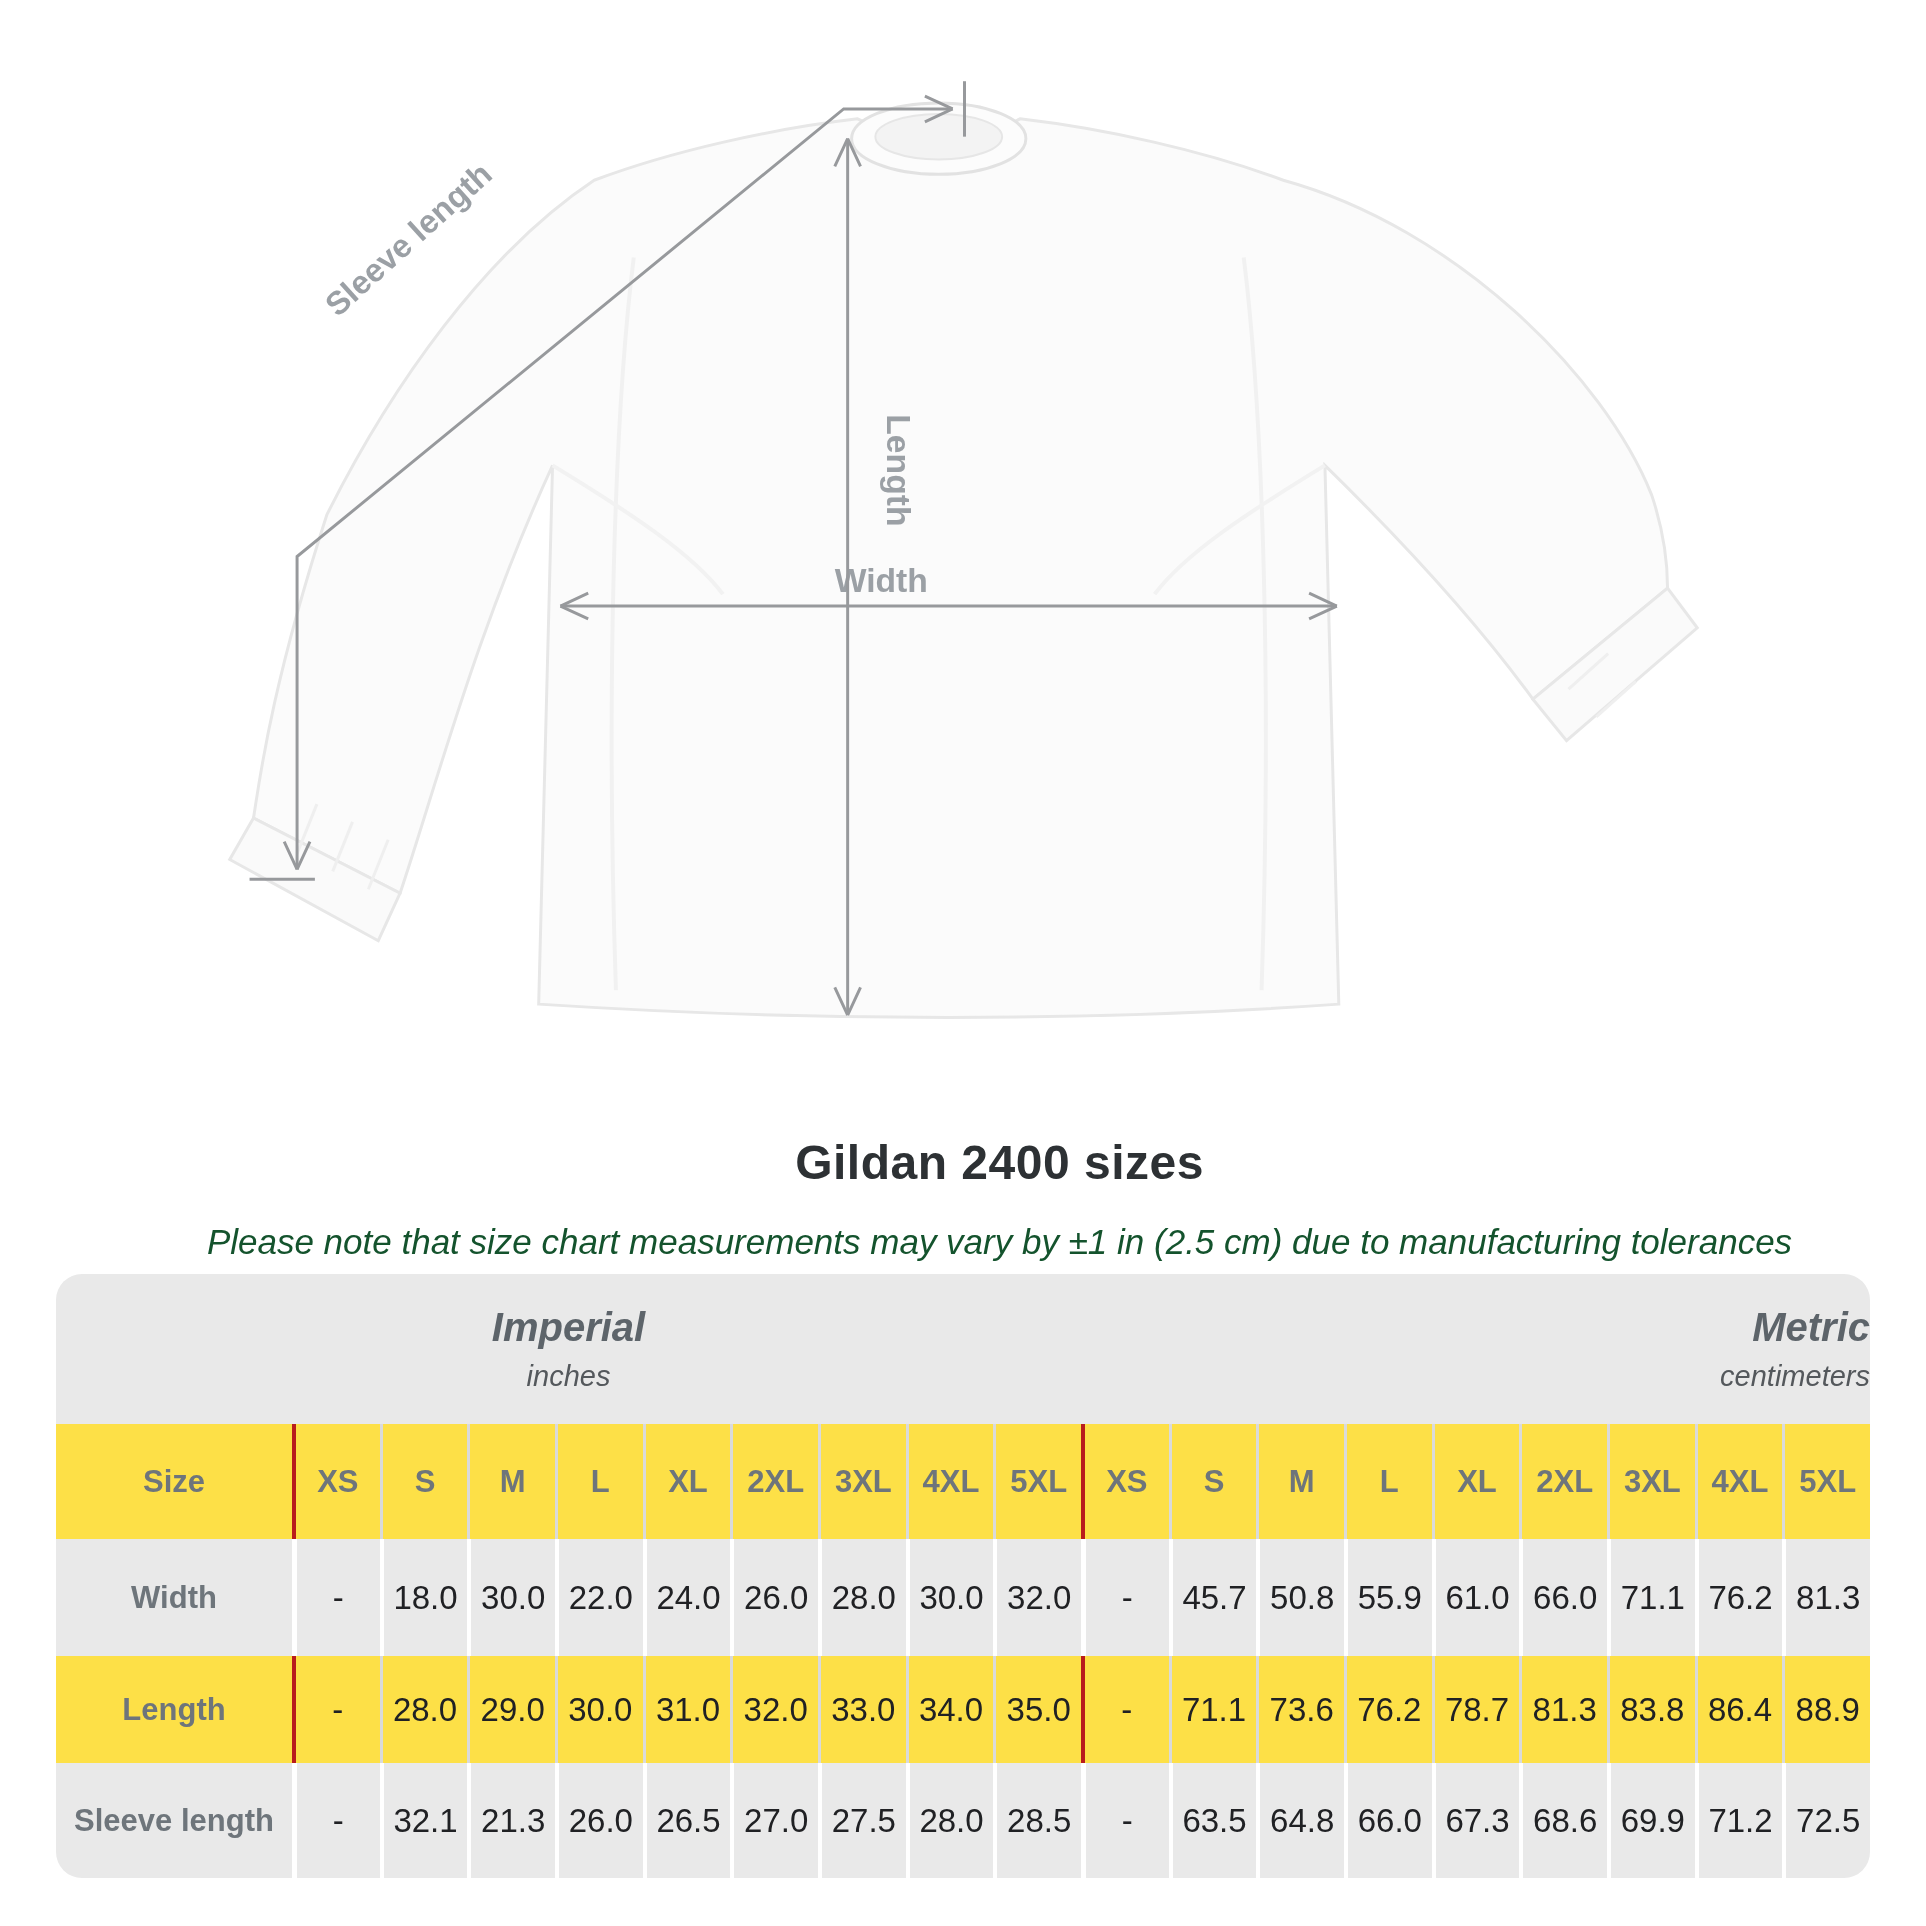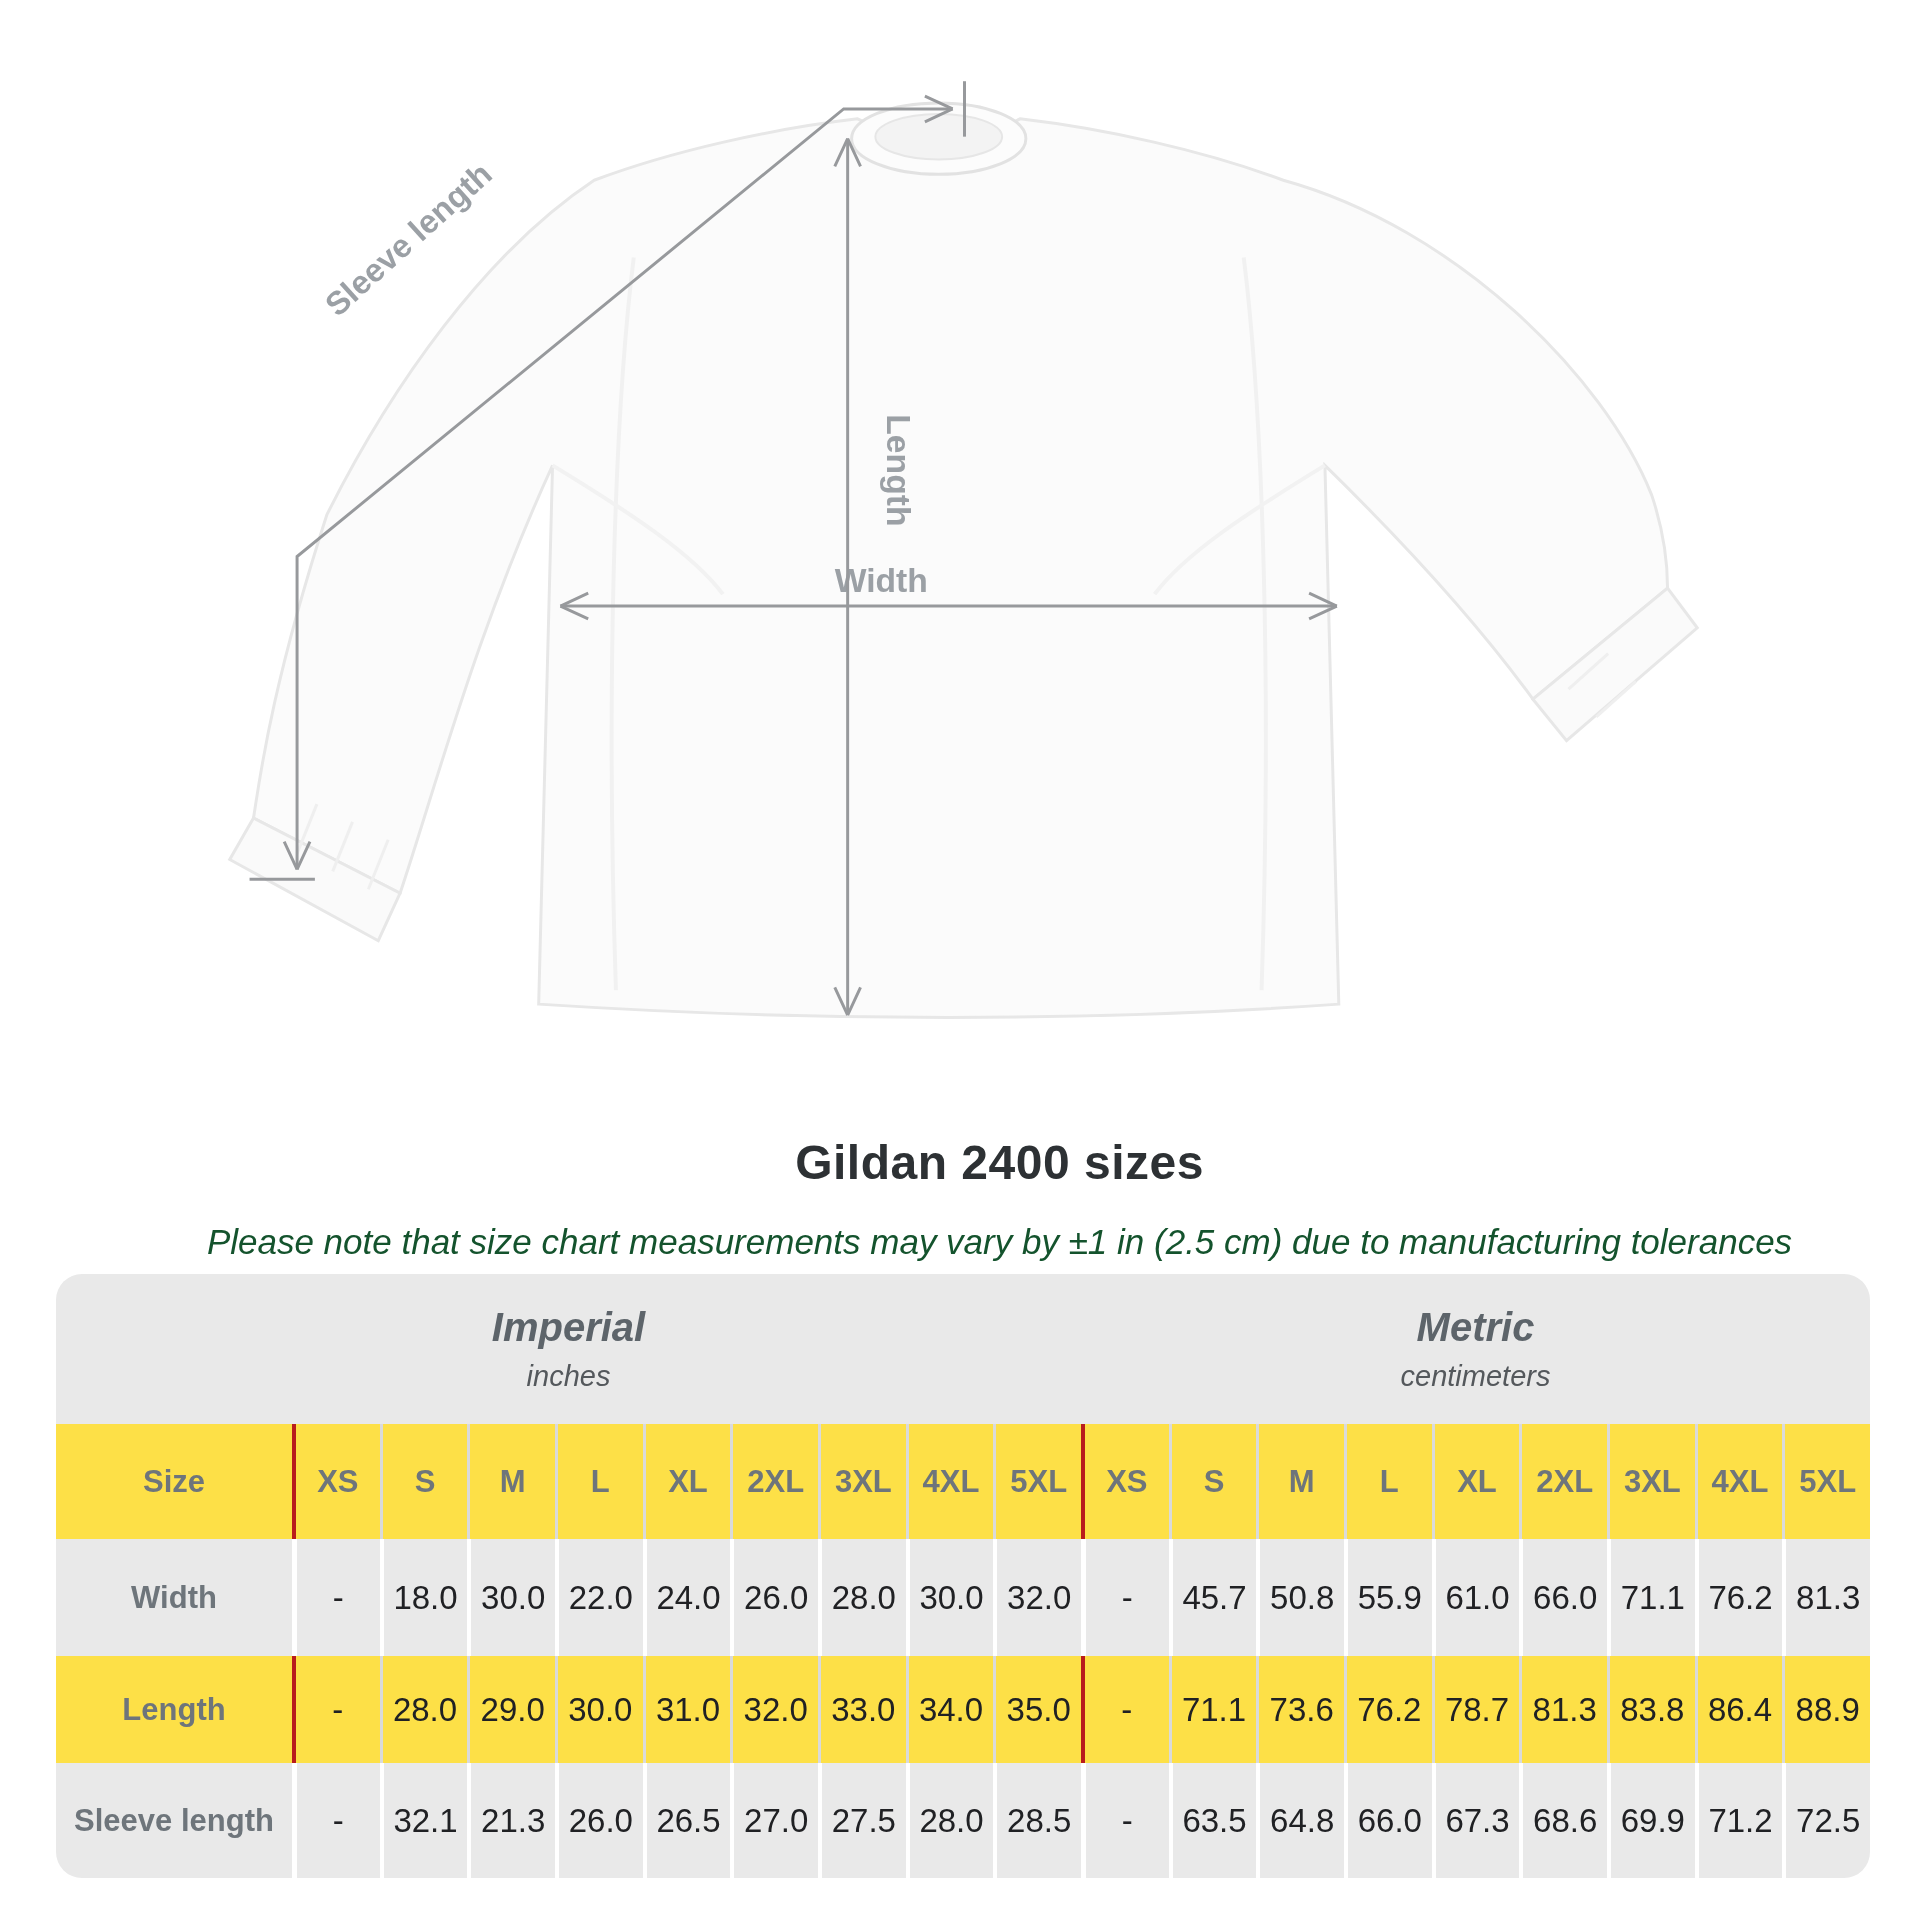--- a/index.html
+++ b/index.html
@@ -18,21 +18,21 @@
   
   .size-table{
     position:absolute;left:56px;top:1267px;width:1814px;height:604px;
     display:grid;
     grid-template-columns:236px repeat(18,1fr);
     grid-template-rows:150px 115px 117px 107px 115px;
     border-radius:26px;overflow:hidden;background:#ffffff;margin-top:7px;
   }
   .band{background:#e9e9e9;display:flex;flex-direction:column;align-items:center;justify-content:center;gap:10px;}
   .band-imperial{grid-column:1 / 11;}
-  .band-metric{grid-column:11 / 20;}
+  .band-metric{grid-column:11 / 20;align-items:flex-end;}
   .band-name{font-size:40px;font-weight:700;font-style:italic;color:#5d646a;}
   .band-unit{font-size:29px;font-style:italic;color:#54585c;}
 
   .cell{display:flex;align-items:center;justify-content:center;}
   .bg-w{background:#fde047;}
   .bg-g{background:#e9e9e9;}
   .lab{font-size:31px;font-weight:700;color:#6e757b;}
   .val{font-size:33px;font-weight:400;color:#202124;}
   
   .sep-g{border-left:3px solid #dadada;}   

